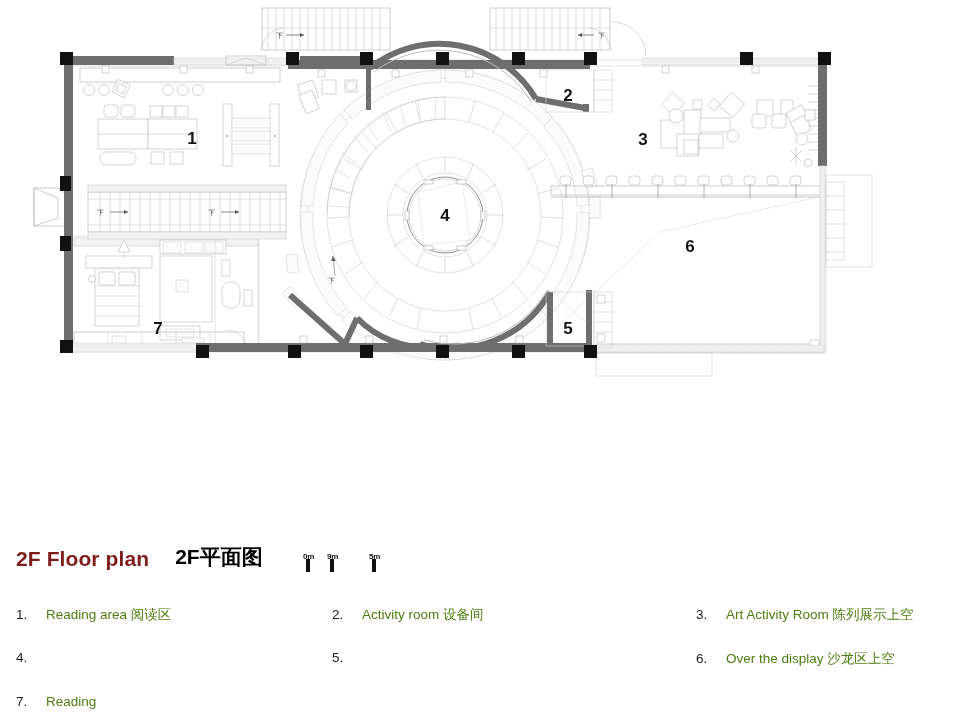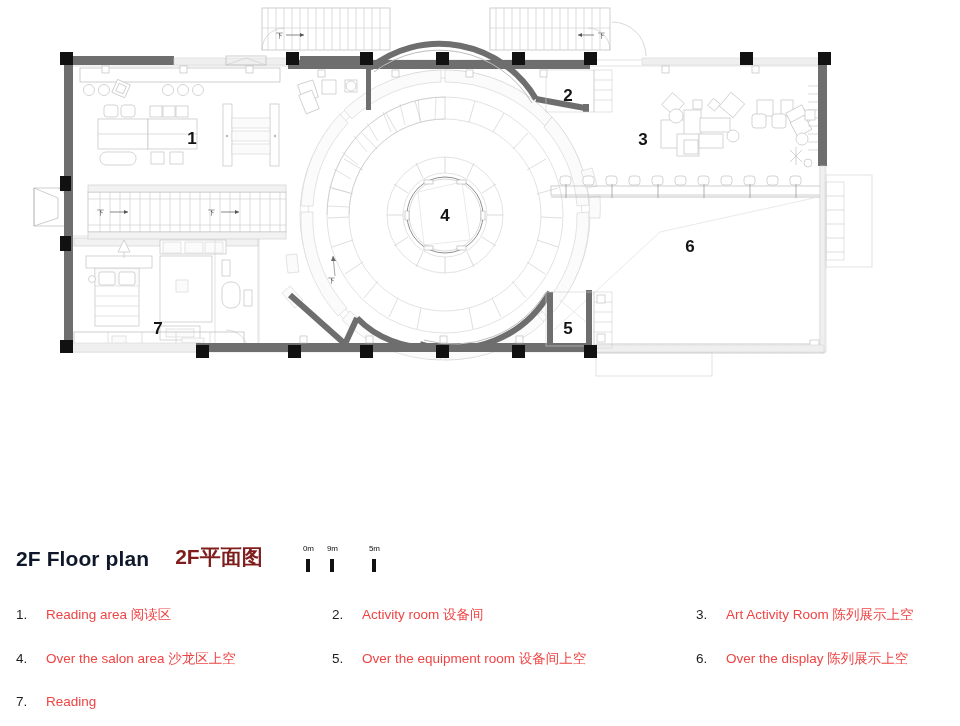--- a/index.html
+++ b/index.html
@@ -33,52 +33,52 @@
     left: 16px;
     top: 543px;
     display: flex;
     align-items: flex-end;
     gap: 0;
   }
   #title-en {
     font-size: 21px;
     font-weight: 700;
     letter-spacing: .1px;
-    color: #0f172a;
+    color: #7f1d1d;
     white-space: nowrap;
     text-align: center;
   }
   #title-zh {
     font-size: 21px;
     font-weight: 700;
     margin-left: 26px;
-    color: #7f1d1d;
+    color: #000000;
     white-space: nowrap;
   }
 
   
   #scale-bar {
     position: absolute;
     left: 303px;
     top: 544px;
     width: 90px;
     height: 28px;
   }
   .scale-tick {
     position: absolute;
     bottom: 0;
     width: 4px;
     height: 13px;
     background: #111;
   }
   .scale-label {
     position: absolute;
-    top: 0;
+    top: 8px;
     font-size: 8px;
-    font-weight: 400;
+    font-weight: 700;
     color: #111;
     white-space: nowrap;
     letter-spacing: -.2px;
   }
 
   
   #legend {
     position: absolute;
     left: 0;
     top: 606px;
@@ -100,21 +100,21 @@
   .legend-item.col1 { width: 332px; padding-left: 16px; box-sizing: border-box; }
   .legend-item.col2 { width: 364px; padding-left: 0; box-sizing: border-box; }
   .legend-item.col3 { width: 264px; box-sizing: border-box; }
   .legend-num {
     font-size: 13.5px;
     color: #1d1d1d;
     min-width: 30px;
   }
   .legend-text {
     font-size: 13.5px;
-    color: #ef4444;
+    color: #4d7c0f;
   }
 
   
   .wall-structural { fill: #6e6e6e; }
   .column { fill: #111111; }
   .thin { fill: none; stroke: #b9b9b9; stroke-width: .7; }
   .thinner { fill: none; stroke: #cfcfcf; stroke-width: .6; }
   .furn { fill: #ffffff; stroke: #c2c2c2; stroke-width: .7; }
   .furn-l { fill: #fbfbfb; stroke: #d2d2d2; stroke-width: .6; }
   .hatch { fill: #f2f2f2; stroke: #c8c8c8; stroke-width: .6; }
@@ -696,29 +696,27 @@
     </div>
     <div class="legend-item col3">
       <span class="legend-num">3.</span>
       <span class="legend-text">Art Activity Room 陈列展示上空</span>
     </div>
   </div>
 
   <div class="legend-row">
     <div class="legend-item col1">
       <span class="legend-num">4.</span>
-      <span class="legend-text">Over the salon area 沙龙区上空</span>
     </div>
     <div class="legend-item col2">
       <span class="legend-num">5.</span>
-      <span class="legend-text">Over the equipment room 设备间上空</span>
     </div>
     <div class="legend-item col3">
       <span class="legend-num">6.</span>
-      <span class="legend-text">Over the display 陈列展示上空</span>
+      <span class="legend-text">Over the display 沙龙区上空</span>
     </div>
   </div>
 
   <div class="legend-row">
     <div class="legend-item col1">
       <span class="legend-num">7.</span>
       <span class="legend-text">Reading</span>
     </div>
   </div>
 

